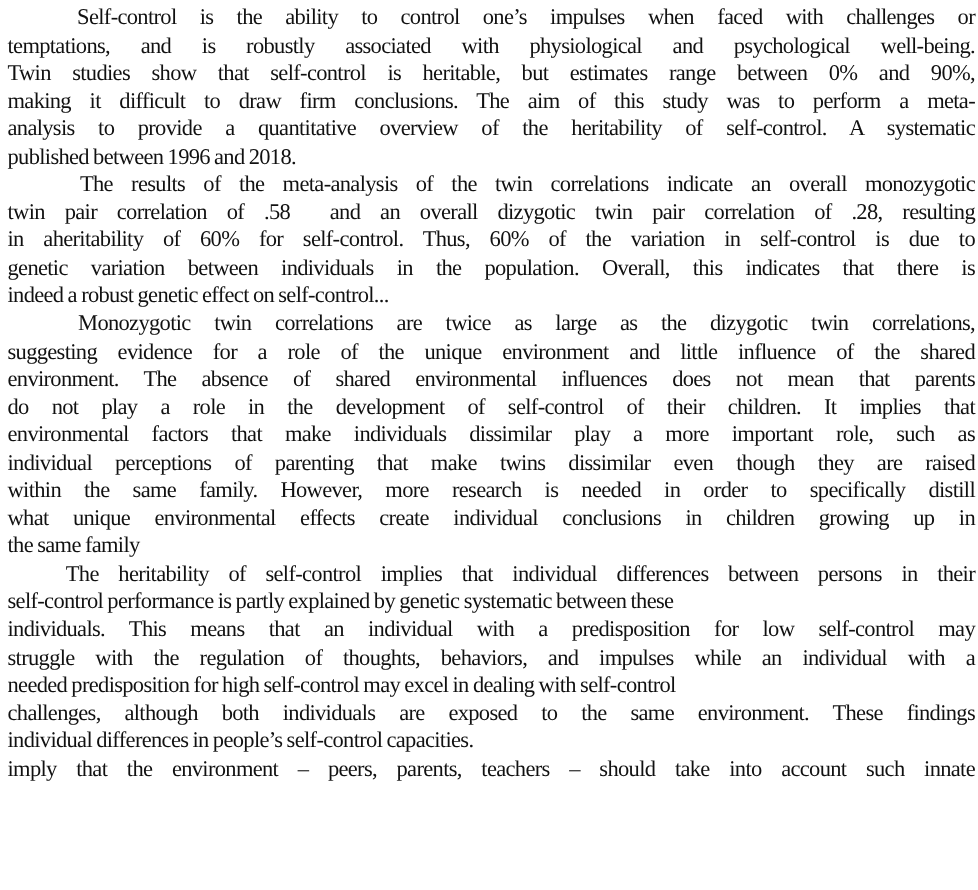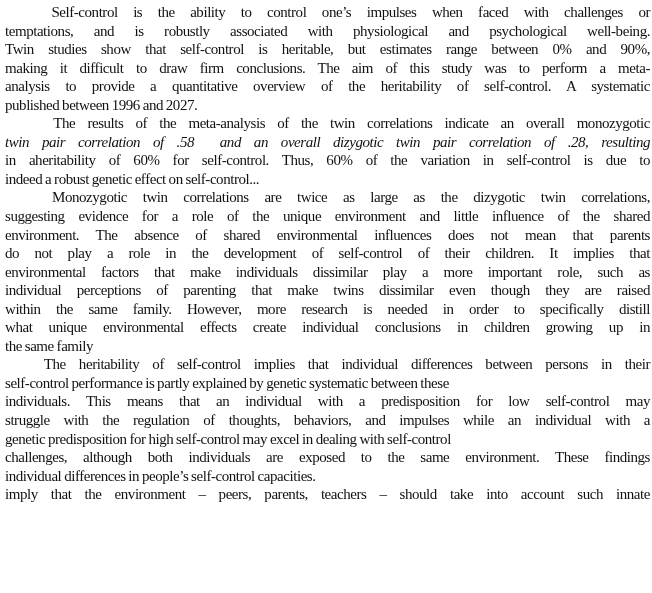--- a/index.html
+++ b/index.html
@@ -43,45 +43,46 @@
 <body>
 
 <div class="doc">
 
   <div>
     <span class="line just" style="white-space:pre;">   Self-control is the ability to control one’s impulses when faced with challenges or</span>
     <span class="line just">temptations, and is robustly associated with physiological and psychological well-being.</span>
     <span class="line just">Twin studies show that self-control is heritable, but estimates range between 0% and 90%,</span>
     <span class="line just">making it difficult to draw firm conclusions. The aim of this study was to perform a meta-</span>
     <span class="line just">analysis to provide a quantitative overview of the heritability of self-control. A systematic</span>
-    <span class="line last">published between 1996 and 2027.</span>
+    <span class="line last">published between 1996 and 2018.</span>
   </div>
 
   <div>
     <span class="line just" style="white-space:pre;">    The results of the meta-analysis of the twin correlations indicate an overall monozygotic</span>
-    <span class="line just" style="white-space:pre;font-style:italic;">twin pair correlation of .58  and an overall dizygotic twin pair correlation of .28, resulting</span>
+    <span class="line just" style="white-space:pre;">twin pair correlation of .58  and an overall dizygotic twin pair correlation of .28, resulting</span>
     <span class="line just">in aheritability of 60% for self-control. Thus, 60% of the variation in self-control is due to</span>
+    <span class="line just">genetic variation between individuals in the population. Overall, this indicates that there is</span>
     <span class="line last">indeed a robust genetic effect on self-control...</span>
   </div>
 
   <div>
     <span class="line just" style="white-space:pre;">   Monozygotic twin correlations are twice as large as the dizygotic twin correlations,</span>
     <span class="line just">suggesting evidence for a role of the unique environment and little influence of the shared</span>
     <span class="line just">environment. The absence of shared environmental influences does not mean that parents</span>
     <span class="line just">do not play a role in the development of self-control of their children. It implies that</span>
     <span class="line just">environmental factors that make individuals dissimilar play a more important role, such as</span>
     <span class="line just">individual perceptions of parenting that make twins dissimilar even though they are raised</span>
     <span class="line just">within the same family. However, more research is needed in order to specifically distill</span>
     <span class="line just">what unique environmental effects create individual conclusions in children growing up in</span>
     <span class="line last">the same family</span>
   </div>
 
   <div>
     <span class="line just" style="white-space:pre;">   The heritability of self-control implies that individual differences between persons in their</span>
     <span class="line last">self-control performance is partly explained by genetic systematic between these</span>
     <span class="line just">individuals. This means that an individual with a predisposition for low self-control may</span>
     <span class="line just">struggle with the regulation of thoughts, behaviors, and impulses while an individual with a</span>
-    <span class="line last">genetic predisposition for high self-control may excel in dealing with self-control</span>
+    <span class="line last">needed predisposition for high self-control may excel in dealing with self-control</span>
     <span class="line just">challenges, although both individuals are exposed to the same environment. These findings</span>
     <span class="line last">individual differences in people’s self-control capacities.</span>
     <span class="line just">imply that the environment – peers, parents, teachers – should take into account such innate</span>
   </div>
 </div>
 
 </body></html>

